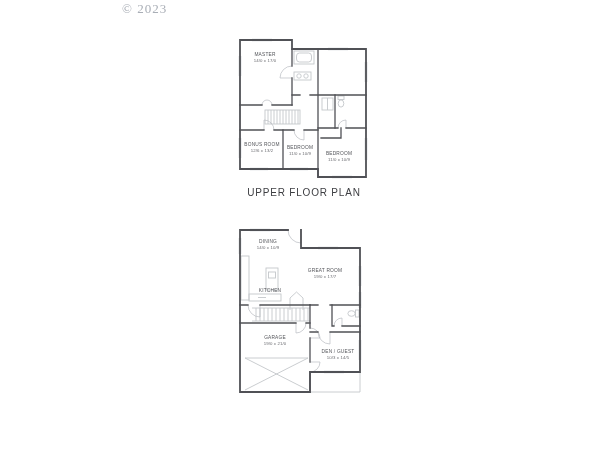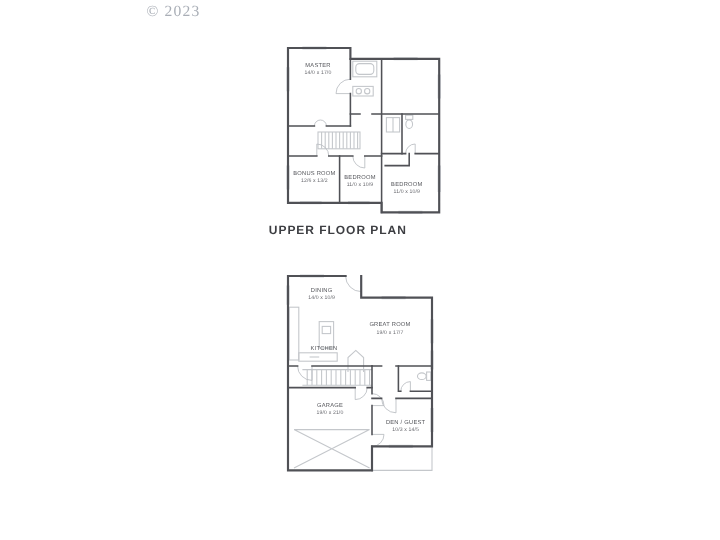--- a/index.html
+++ b/index.html
@@ -5,22 +5,22 @@
   html,body{margin:0;padding:0;background:#fff;}
   #canvas{
     position:relative;width:539px;height:450px;background:#ffffff;
     font-family:"Liberation Sans", sans-serif;overflow:hidden;
   }
   .watermark{
     position:absolute;left:122px;top:1px;font-size:13px;letter-spacing:1px;
     color:#a9aeb6;font-family:"Liberation Serif", serif;
   }
   .plan-caption{
-    position:absolute;width:160px;text-align:left;font-size:10px;
-    letter-spacing:0.8px;color:#3d3e42;font-weight:bold;
+    position:absolute;width:160px;text-align:center;font-size:10px;
+    letter-spacing:0.8px;color:#3d3e42;font-weight:normal;
   }
   #upper-caption{left:224px;top:187px;}
   #main-caption{left:224px;top:402px;}
   svg{position:absolute;overflow:visible;}
   #upper-plan-svg{left:238px;top:38px;}
   #main-plan-svg{left:238px;top:228px;}
   .room-name{font-size:4.8px;fill:#55565b;letter-spacing:0.2px;}
   .room-dims{font-size:4.3px;fill:#6a6b70;letter-spacing:0.1px;}
   text{text-anchor:middle;font-family:"Liberation Sans", sans-serif;}
 </style>

